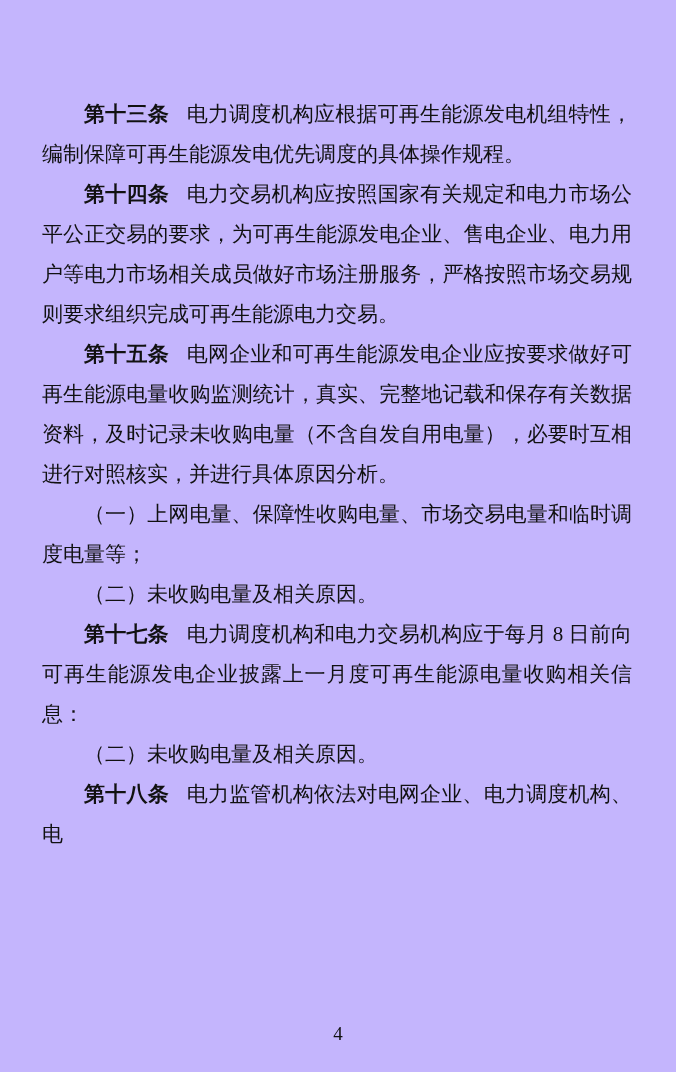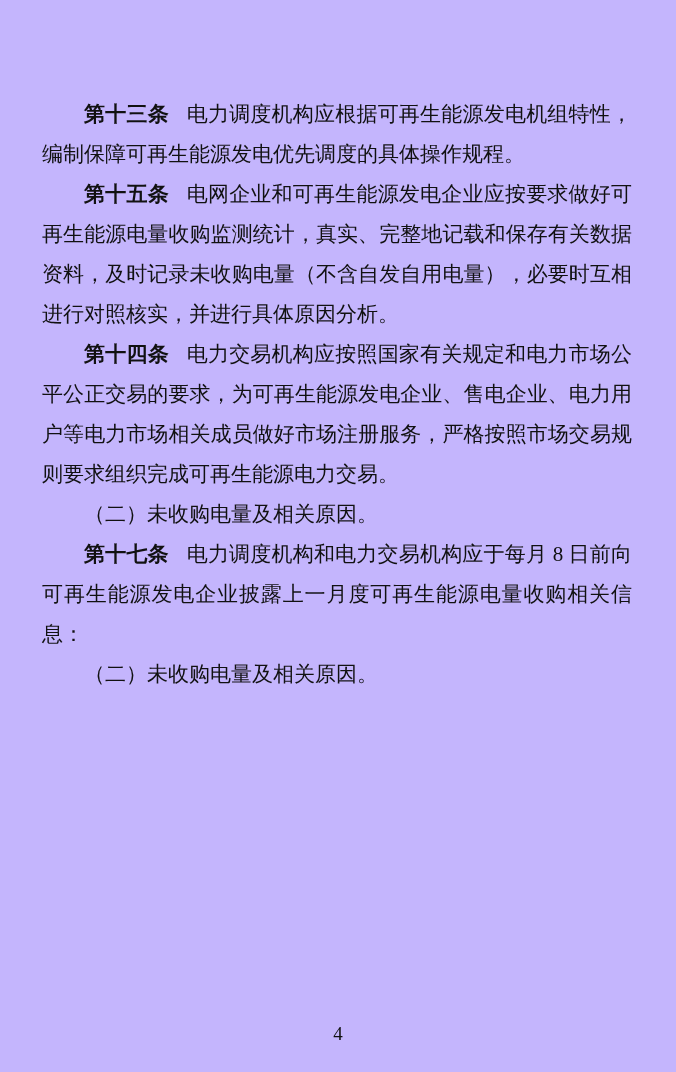--- a/index.html
+++ b/index.html
@@ -49,32 +49,34 @@
   }
 </style>
 </head>
 <body>
 
 <div class="page">
   <div class="doc-body">
 
     <p class="para"><span class="article-label">第十三条</span><span>电力调度机构应根据可再生能源发电机组特性，编制保障可再生能源发电优先调度的具体操作规程。</span></p>
 
+    <p class="para"><span class="article-label">第十四条</span><span>电力交易机构应按照国家有关规定和电力市场公平公正交易的要求，为可再生能源发电企业、售电企业、电力用户等电力市场相关成员做好市场注册服务，严格按照市场交易规则要求组织完成可再生能源电力交易。</span></p>
+
     <p class="para"><span class="article-label">第十五条</span><span>电网企业和可再生能源发电企业应按要求做好可再生能源电量收购监测统计，真实、完整地记载和保存有关数据资料，及时记录未收购电量（不含自发自用电量），必要时互相进行对照核实，并进行具体原因分析。</span></p>
 
-    <p class="para"><span class="article-label">第十四条</span><span>电力交易机构应按照国家有关规定和电力市场公平公正交易的要求，为可再生能源发电企业、售电企业、电力用户等电力市场相关成员做好市场注册服务，严格按照市场交易规则要求组织完成可再生能源电力交易。</span></p>
 
-
+    <p class="para"><span class="article-label"></span><span>（一）上网电量、保障性收购电量、市场交易电量和临时调度电量等；</span></p>
 
     <p class="para"><span class="article-label"></span><span>（二）未收购电量及相关原因。</span></p>
 
     <p class="para"><span class="article-label">第十七条</span><span>电力调度机构和电力交易机构应于每月 8 日前向可再生能源发电企业披露上一月度可再生能源电量收购相关信息：</span></p>
 
 
     <p class="para"><span class="article-label"></span><span>（二）未收购电量及相关原因。</span></p>
 
+    <p class="para"><span class="article-label">第十八条</span><span>电力监管机构依法对电网企业、电力调度机构、电</span></p>
 
   </div>
 
   <div class="page-footer">
     <span class="page-number">4</span>
   </div>
 </div>
 
 </body></html>

